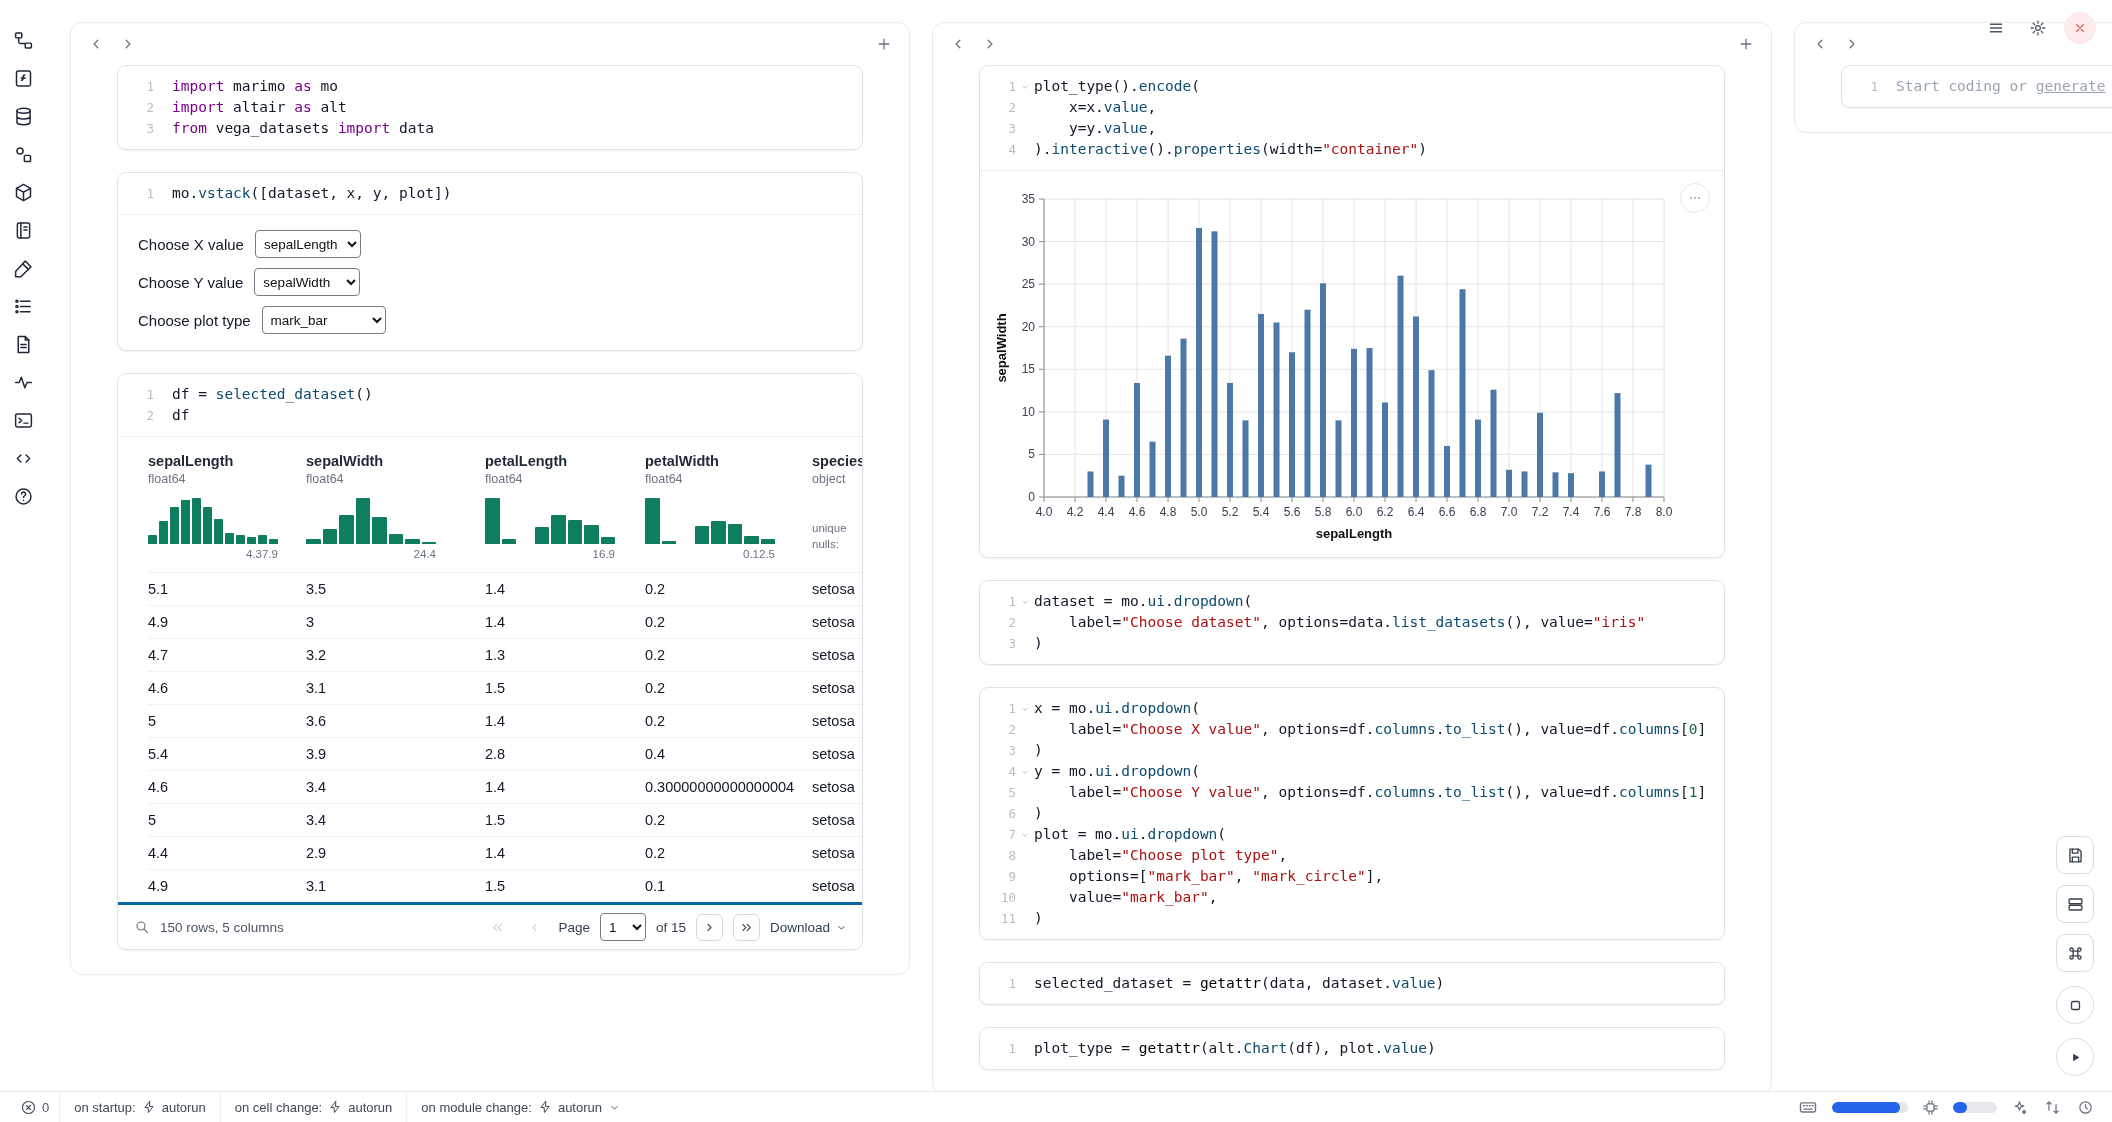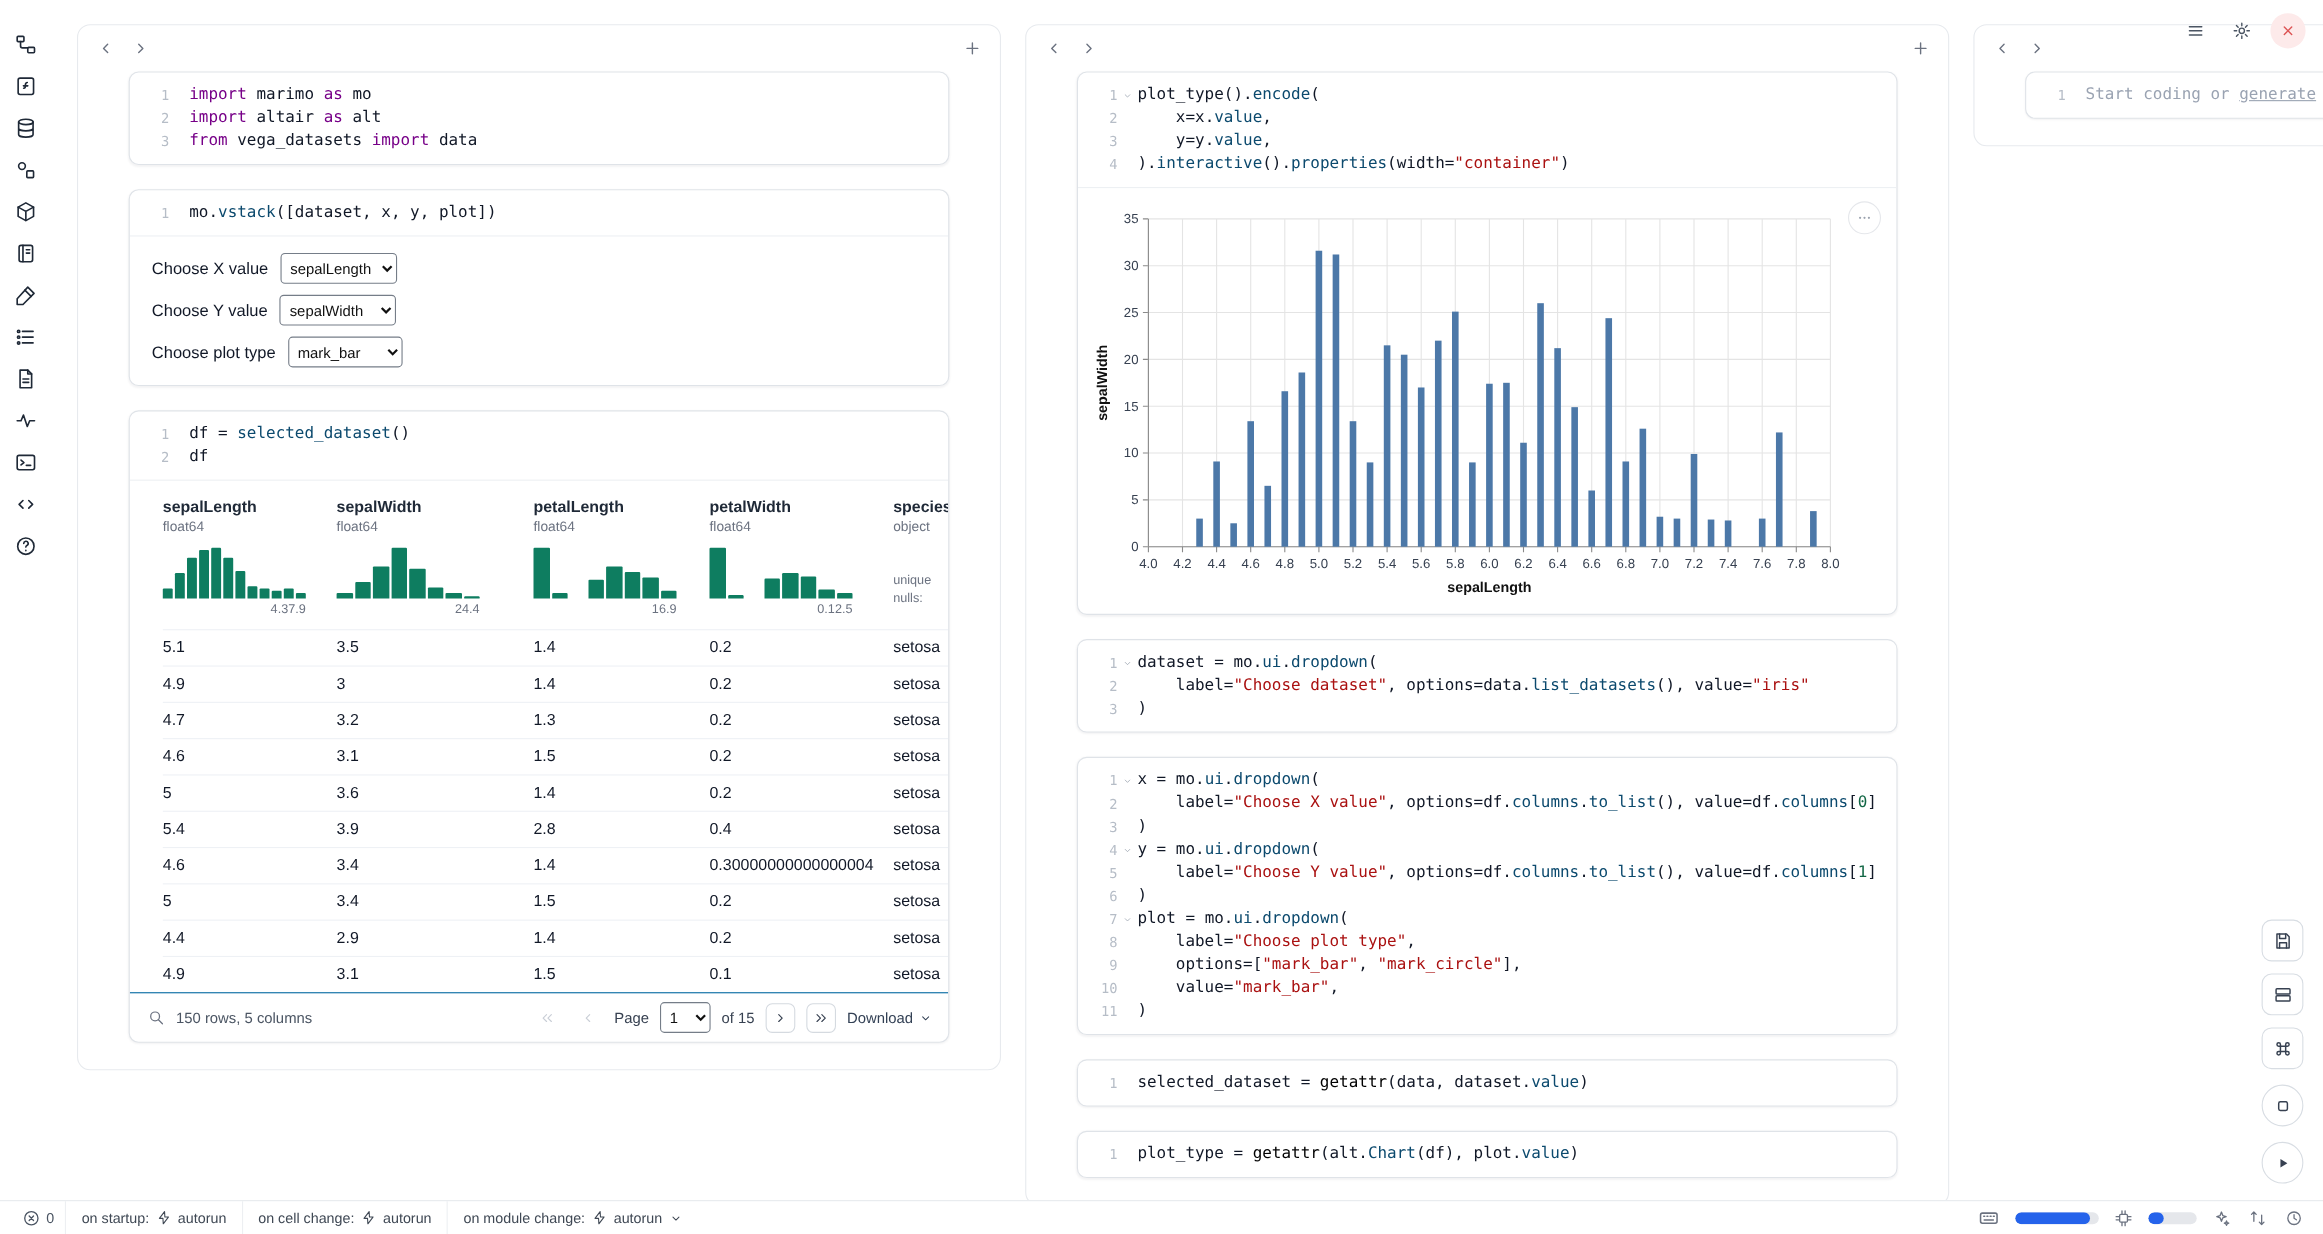--- a/index.html
+++ b/index.html
@@ -44,21 +44,21 @@
   .tbl-head{display:flex;padding-bottom:12px}
   .tcol{flex:none;padding-right:8px}
   .tname{font-size:14.5px;font-weight:600;color:#1f2937}
   .ttype{font-size:12.5px;color:#6b7280;margin-top:3px}
   .hist{height:46px;width:130px;display:flex;align-items:flex-end;gap:2px;margin-top:12px}
   .hbar{flex:1;background:#0e7d60;border-radius:1px 1px 0 0}
   .minmax{width:130px;display:flex;justify-content:flex-end;font-size:11.5px;color:#6b7280;margin-top:4px}
   .stats{margin-top:34px;font-size:11.5px;color:#6b7280;line-height:16px}
   .trow{display:flex;border-top:1px solid #eef1f5}
   .tcell{flex:none;padding:8px 8px 8px 0;font-size:14.5px;overflow:hidden}
-  .tfoot{display:flex;align-items:center;justify-content:space-between;padding:8px 14px;border-top:1px solid #0369a1}
+  .tfoot{display:flex;align-items:center;justify-content:space-between;padding:8px 14px;border-top:3px solid #0369a1}
   .tf-left{display:flex;align-items:center;gap:8px;color:#4b5563;font-size:13.5px}
   .pager{display:flex;align-items:center;gap:10px;color:#374151;font-size:13.5px}
   .pg-btn{width:27px;height:27px;display:flex;align-items:center;justify-content:center;background:#fff;border-radius:6px}
   .pg-btn.dis{border:none;color:#c9ced6}
   .pg-btn.en{border:1px solid #d5dae0;color:#374151}
   .page-select{width:46px}
   .download{display:flex;align-items:center;gap:5px;background:none;border:none;color:#334155;font-size:13.5px}
   
   .chart-wrap{padding:16px 10px 6px 12px;position:relative}
   .chart-menu{position:absolute;top:12px;right:14px;width:30px;height:30px;border:1px solid #e5e7eb;border-radius:50%;color:#9ca3af;background:#fff;display:flex;align-items:center;justify-content:center}
@@ -273,21 +273,21 @@
               <div class="ctl-row">
                 <span class="ctl-label">Choose X value</span>
                 <select style="width:106px"><option>sepalLength</option></select>
               </div>
               <div class="ctl-row">
                 <span class="ctl-label">Choose Y value</span>
                 <select style="width:106px"><option>sepalWidth</option></select>
               </div>
               <div class="ctl-row">
                 <span class="ctl-label">Choose plot type</span>
-                <select style="width:104px"><option>mark_bar</option></select>
+                <select style="width:124px"><option>mark_bar</option></select>
               </div>
             </div>
           </div>
         </div>
         <div class="cell">
           <div class="code">
             <div class="cl">
               <span class="ln">1</span>
               <span class="fold"></span>
               <span class="lc"><span class="tok-t">df </span><span class="tok-o">=</span><span class="tok-t"> </span><span class="tok-f">selected_dataset</span><span class="tok-t">()</span></span>

